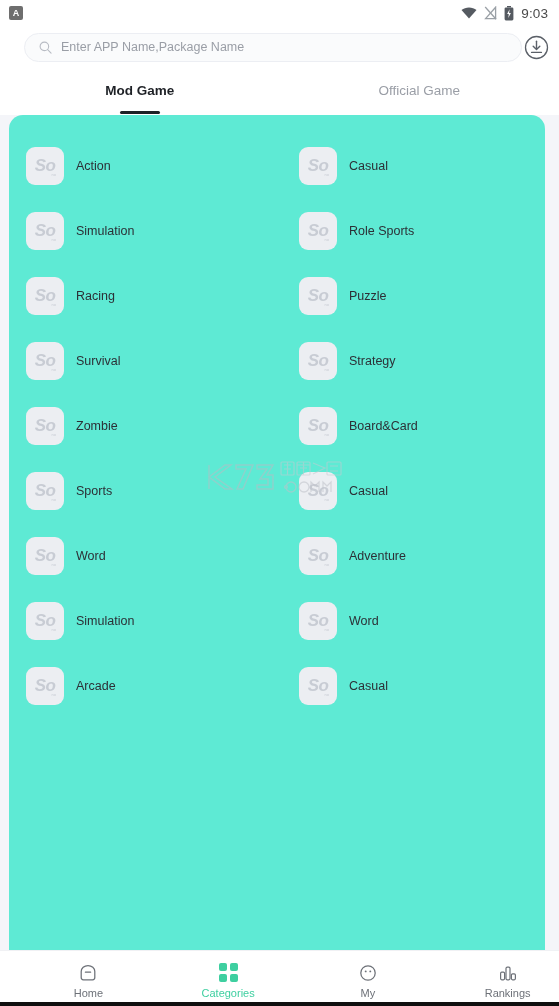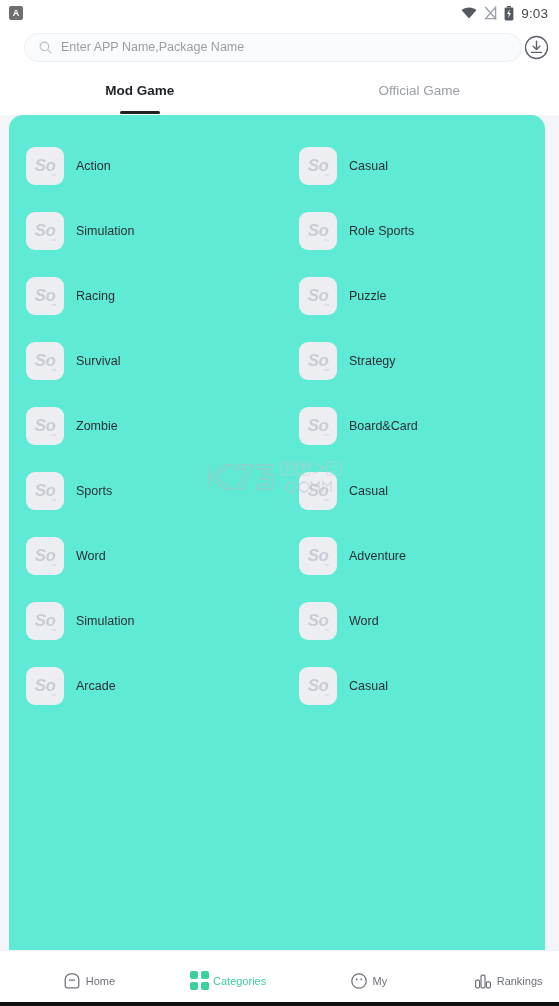--- a/index.html
+++ b/index.html
@@ -223,21 +223,21 @@
   .bottomnav {
     flex: 0 0 56px;
     background: #ffffff;
     border-top: 1px solid #f0f1f4;
     display: flex;
     align-items: center;
   }
   .nav-item {
     flex: 1;
     display: flex;
-    flex-direction: row;
+    flex-direction: column;
     align-items: center;
     justify-content: center;
     gap: 4px;
     cursor: pointer;
     height: 100%;
     padding-top: 4px;
     margin-left: 37px;
   }
   .nav-icon { height: 20px; display: flex; align-items: center; justify-content: center; }
   .nav-icon svg { display: block; }

